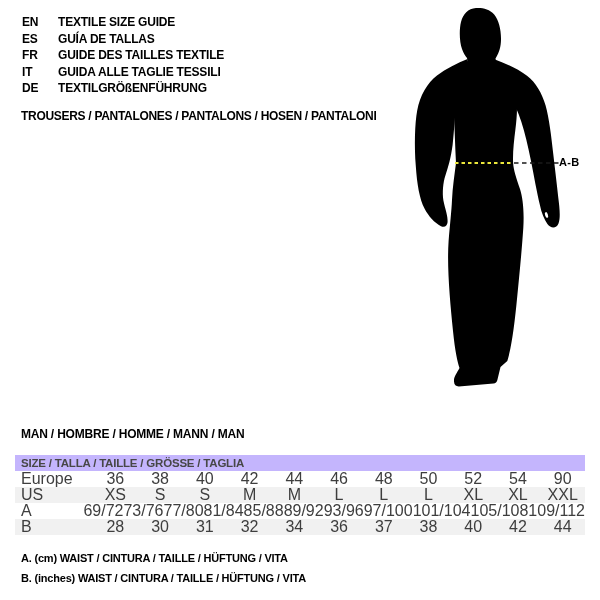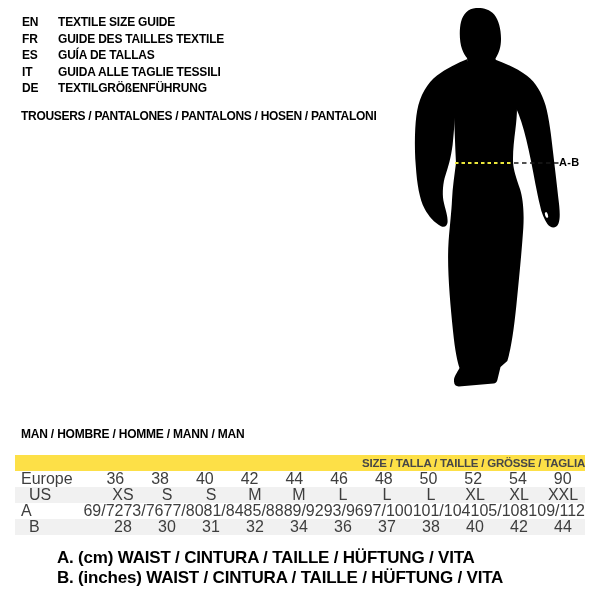--- a/index.html
+++ b/index.html
@@ -11,40 +11,40 @@
   .lang-block{position:absolute;left:22px;top:15px;}
   .lang-row{display:flex;height:16.5px;font-weight:700;font-size:12px;letter-spacing:-0.2px;}
   .lang-code{width:36px;}
   .product-heading{position:absolute;left:21px;top:109px;font-weight:700;font-size:12px;letter-spacing:-0.3px;white-space:nowrap;}
   .figure-svg{position:absolute;left:410px;top:5px;width:170px;height:385px;}
   .ab-label{position:absolute;left:559px;top:156px;font-weight:700;font-size:11px;letter-spacing:0.3px;}
   .man-heading{position:absolute;left:21px;top:427px;font-weight:700;font-size:12px;letter-spacing:-0.2px;white-space:nowrap;}
   .size-table{position:absolute;left:15px;top:455px;width:570px;}
   .size-bar{height:16px;background:#c5c5c5;color:#474747;font-weight:700;font-size:11.5px;line-height:16px;padding-left:6px;letter-spacing:-0.2px;}
   .t-row{display:flex;height:16px;line-height:16px;font-size:16px;color:#3e3e3e;}
-  .t-row.striped{background:#f1f1f1;padding-left:8px;}
+  .t-row.striped{background:#f1f1f1;}
   .t-label{width:78px;padding-left:6px;box-sizing:border-box;}
   .t-cell{flex:1;text-align:center;}
-  .notes{position:absolute;left:21px;top:548px;font-weight:700;font-size:17px;line-height:20px;letter-spacing:-0.2px;margin-left:36px;}
+  .notes{position:absolute;left:21px;top:548px;font-weight:700;font-size:11px;line-height:20px;letter-spacing:-0.2px;}
 </style>
 </head>
 <body>
 
 <div class="lang-block">
     <div class="lang-row">
       <span class="lang-code">EN</span>
       <span class="lang-label">TEXTILE SIZE GUIDE</span>
     </div>
     <div class="lang-row">
+      <span class="lang-code">ES</span>
+      <span class="lang-label">GUÍA DE TALLAS</span>
+    </div>
+    <div class="lang-row">
       <span class="lang-code">FR</span>
       <span class="lang-label">GUIDE DES TAILLES TEXTILE</span>
-    </div>
-    <div class="lang-row">
-      <span class="lang-code">ES</span>
-      <span class="lang-label">GUÍA DE TALLAS</span>
     </div>
     <div class="lang-row">
       <span class="lang-code">IT</span>
       <span class="lang-label">GUIDA ALLE TAGLIE TESSILI</span>
     </div>
     <div class="lang-row">
       <span class="lang-code">DE</span>
       <span class="lang-label">TEXTILGRÖßENFÜHRUNG</span>
     </div>
   </div>
@@ -115,21 +115,21 @@
 
   <line x1="45" y1="158" x2="103.5" y2="158" stroke="#ece73b" stroke-width="2" stroke-dasharray="3.5 3"></line>
   <line x1="104" y1="158" x2="150" y2="158" stroke="#1a1a1a" stroke-width="1.4" stroke-dasharray="4.5 3.5"></line>
 </svg>
 
 <div class="ab-label">A-B</div>
 
 <div class="man-heading">MAN / HOMBRE / HOMME / MANN / MAN</div>
 
 <div class="size-table">
-  <div class="size-bar" style="background: #fde047; text-align: right;">SIZE / TALLA / TAILLE / GRÖSSE / TAGLIA</div>
+  <div class="size-bar" style="background: #c4b5fd;">SIZE / TALLA / TAILLE / GRÖSSE / TAGLIA</div>
   <div id="table-rows">
       <div class="t-row">
         <span class="t-label">Europe</span>
         <span class="t-cell">36</span>
         <span class="t-cell">38</span>
         <span class="t-cell">40</span>
         <span class="t-cell">42</span>
         <span class="t-cell">44</span>
         <span class="t-cell">46</span>
         <span class="t-cell">48</span>

